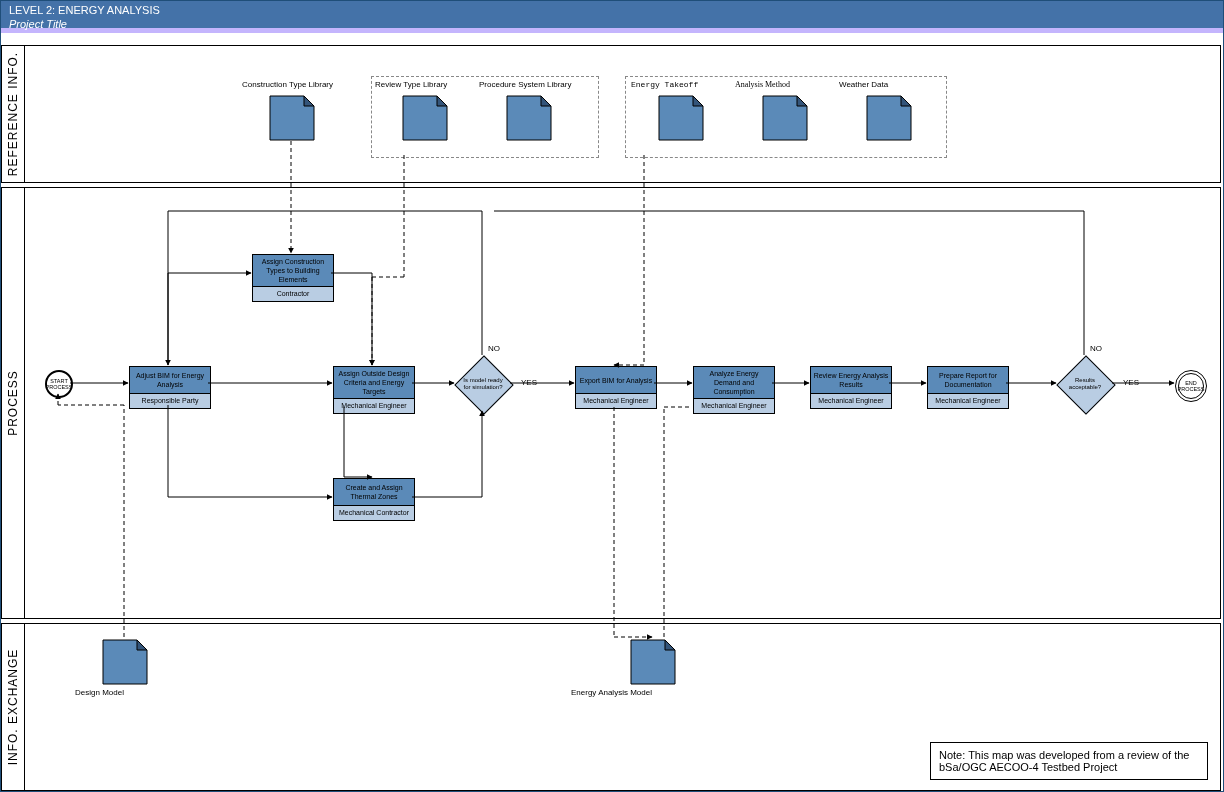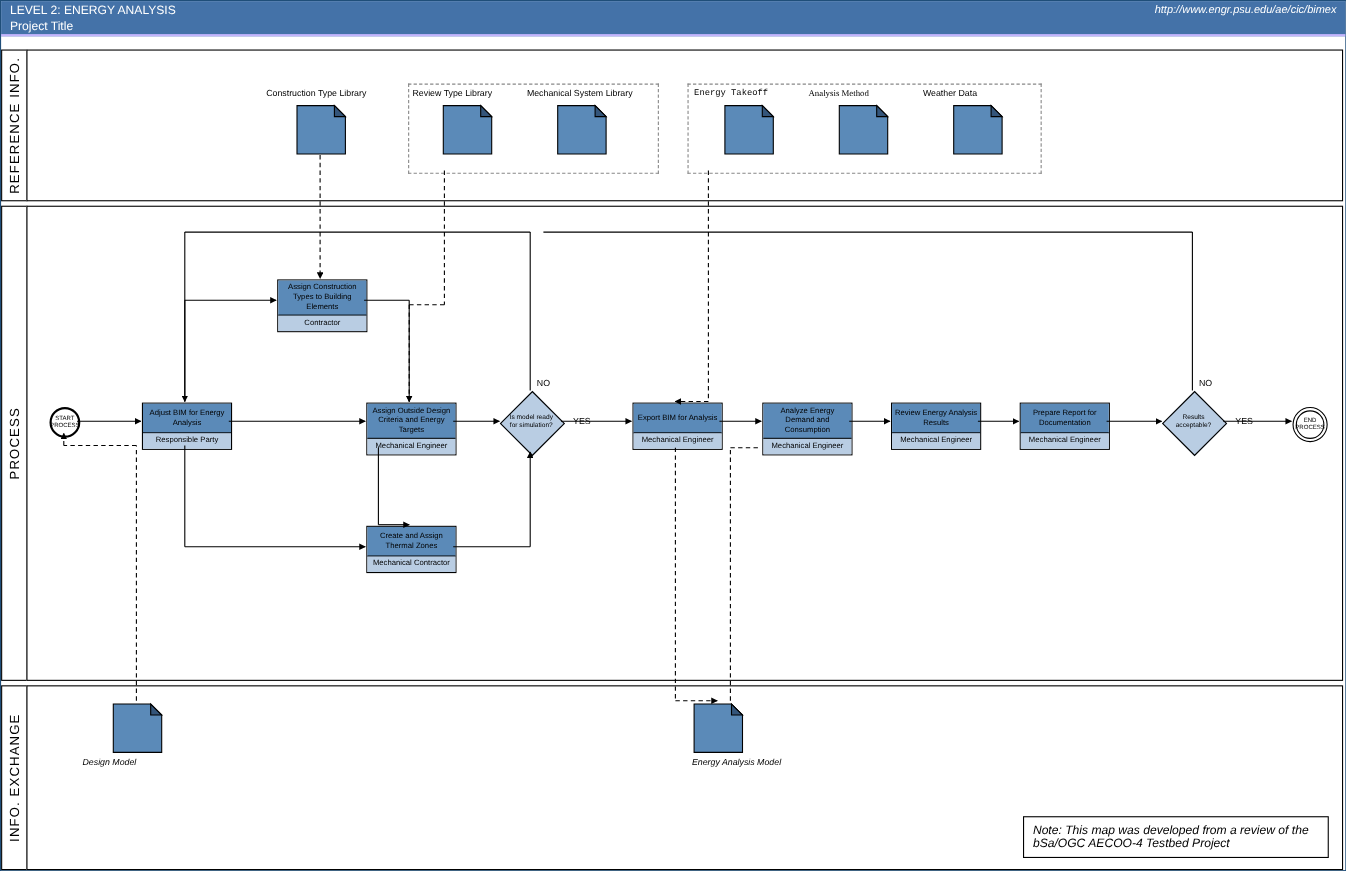--- a/index.html
+++ b/index.html
@@ -1,32 +1,32 @@
 <!DOCTYPE html>
 <html><head>
 <meta charset="utf-8">
 <style>
   html,body{margin:0;padding:0;font-family:Arial,Helvetica,sans-serif;font-size:10px;background:#fff;}
   #root{position:relative;width:1224px;height:792px;border:1px solid #1f4e79;box-sizing:border-box;}
-  .header{position:absolute;left:0;right:0;top:0;height:32px;background:#4472a8;color:#fff;display:flex;justify-content:space-between;align-items:flex-start;padding:2px 8px;box-sizing:border-box;border-bottom:2px solid #c4b5fd;}
+  .header{position:absolute;left:0;right:0;top:0;height:32px;background:#4472a8;color:#fff;display:flex;justify-content:space-between;align-items:flex-start;padding:2px 8px;box-sizing:border-box;border-bottom:5px solid #c4b5fd;}
   .header .left{line-height:14px;}
   .header .right{text-align:right;line-height:14px;}
   .title1{font-size:11px;}
-  .title2{font-size:11px;}
+  .title2{font-style:italic;font-size:11px;}
   .attr{font-size:10px;}
   .link{font-style:italic;font-size:10px;}
   .lane-label{position:absolute;left:0;width:22px;background:#fff;border:1px solid #000;display:flex;align-items:center;justify-content:center;}
   .lane-label span{transform:rotate(-90deg);white-space:nowrap;font-size:12px;letter-spacing:1px;}
   .lane-body{position:absolute;left:23px;right:2px;border:1px solid #000;background:#fff;}
   .lane1-label{top:44px;height:136px;}
   .lane1-body{top:44px;height:136px;}
   .lane2-label{top:186px;height:430px;}
   .lane2-body{top:186px;height:430px;}
   .lane3-label{top:622px;height:166px;}
-  .lane3-body{top:622px;height:166px;font-style:italic;}
+  .lane3-body{top:622px;height:166px;}
   .doc{position:absolute;width:48px;height:48px;}
   .doc svg{width:48px;height:48px;}
   .doc-label{position:absolute;width:100px;text-align:left;font-size:8px;}
   .dashed-group{position:absolute;border:1.5px dashed #888;}
   .task{position:absolute;width:80px;border:1px solid #000;font-size:7px;text-align:center;}
   .task .t-top{background:#5b8ab8;border-bottom:1px solid #000;padding:2px 2px;line-height:9px;min-height:22px;display:flex;align-items:center;justify-content:center;}
   .task .t-bot{background:#b9cde3;padding:2px 2px;line-height:9px;min-height:10px;}
   .circle{position:absolute;border-radius:50%;border:2px solid #000;display:flex;align-items:center;justify-content:center;font-size:5.5px;text-align:center;background:#fff;}
   .circle.end{border:4px double #000;}
   .diamond{position:absolute;width:56px;height:56px;}
@@ -41,21 +41,20 @@
 <body>
 
 <div id="root">
 
   <div class="header">
     <div class="left">
       <div class="title1">LEVEL 2: ENERGY ANALYSIS</div>
       <div class="title2">Project Title</div>
     </div>
     <div class="right">
-      <div class="link">http://www.engr.psu.edu/ae/cic/bimex</div>
     </div>
   </div>
 
   <div class="lane-label lane1-label">
       <span>REFERENCE INFO.</span>
     </div>
   <div class="lane-label lane2-label">
       <span>PROCESS</span>
     </div>
   <div class="lane-label lane3-label">
@@ -68,21 +67,21 @@
           <path d="M2 2 H36 L46 12 V46 H2 Z" fill="#5b8ab8" stroke="#000"></path>
           <path d="M36 2 V12 H46 Z" fill="#34557a" stroke="#000"></path>
         </svg></div>
 
     <div class="dashed-group" style="left:346px;top:30px;width:226px;height:80px;"></div>
     <div class="doc-label" style="left:350px;top:34px;">Review Type Library</div>
     <div class="doc" style="left:376px;top:48px;"><svg viewBox="0 0 48 48">
           <path d="M2 2 H36 L46 12 V46 H2 Z" fill="#5b8ab8" stroke="#000"></path>
           <path d="M36 2 V12 H46 Z" fill="#34557a" stroke="#000"></path>
         </svg></div>
-    <div class="doc-label" style="left:454px;top:34px;">Mechanical System Library</div>
+    <div class="doc-label" style="left:454px;top:34px;">Procedure System Library</div>
     <div class="doc" style="left:480px;top:48px;"><svg viewBox="0 0 48 48">
           <path d="M2 2 H36 L46 12 V46 H2 Z" fill="#5b8ab8" stroke="#000"></path>
           <path d="M36 2 V12 H46 Z" fill="#34557a" stroke="#000"></path>
         </svg></div>
 
     <div class="dashed-group" style="left:600px;top:30px;width:320px;height:80px;"></div>
     <div class="doc-label" style="left:606px;top:34px;font-family:Liberation Mono, monospace;">Energy Takeoff</div>
     <div class="doc" style="left:632px;top:48px;"><svg viewBox="0 0 48 48">
           <path d="M2 2 H36 L46 12 V46 H2 Z" fill="#5b8ab8" stroke="#000"></path>
           <path d="M36 2 V12 H46 Z" fill="#34557a" stroke="#000"></path>
@@ -168,21 +167,21 @@
     <div class="doc" style="left:76px;top:14px;"><svg viewBox="0 0 48 48">
           <path d="M2 2 H36 L46 12 V46 H2 Z" fill="#5b8ab8" stroke="#000"></path>
           <path d="M36 2 V12 H46 Z" fill="#34557a" stroke="#000"></path>
         </svg></div>
     <div class="doc-label" style="left:50px;top:64px;">Design Model</div>
 
     <div class="doc" style="left:604px;top:14px;"><svg viewBox="0 0 48 48">
           <path d="M2 2 H36 L46 12 V46 H2 Z" fill="#5b8ab8" stroke="#000"></path>
           <path d="M36 2 V12 H46 Z" fill="#34557a" stroke="#000"></path>
         </svg></div>
-    <div class="doc-label" style="left:604px;top:64px;">Energy Analysis Model</div>
+    <div class="doc-label" style="left:546px;top:64px;">Energy Analysis Model</div>
 
     <div class="note">Note: This map was developed from a review of the bSa/OGC AECOO-4 Testbed Project</div>
   </div>
 
   <svg class="full">
     <defs>
       <marker id="ah" viewBox="0 0 10 10" refX="9" refY="5" markerWidth="6" markerHeight="6" orient="auto">
           <path d="M0 0 L10 5 L0 10 Z" fill="#000"></path>
         </marker>
     </defs>

